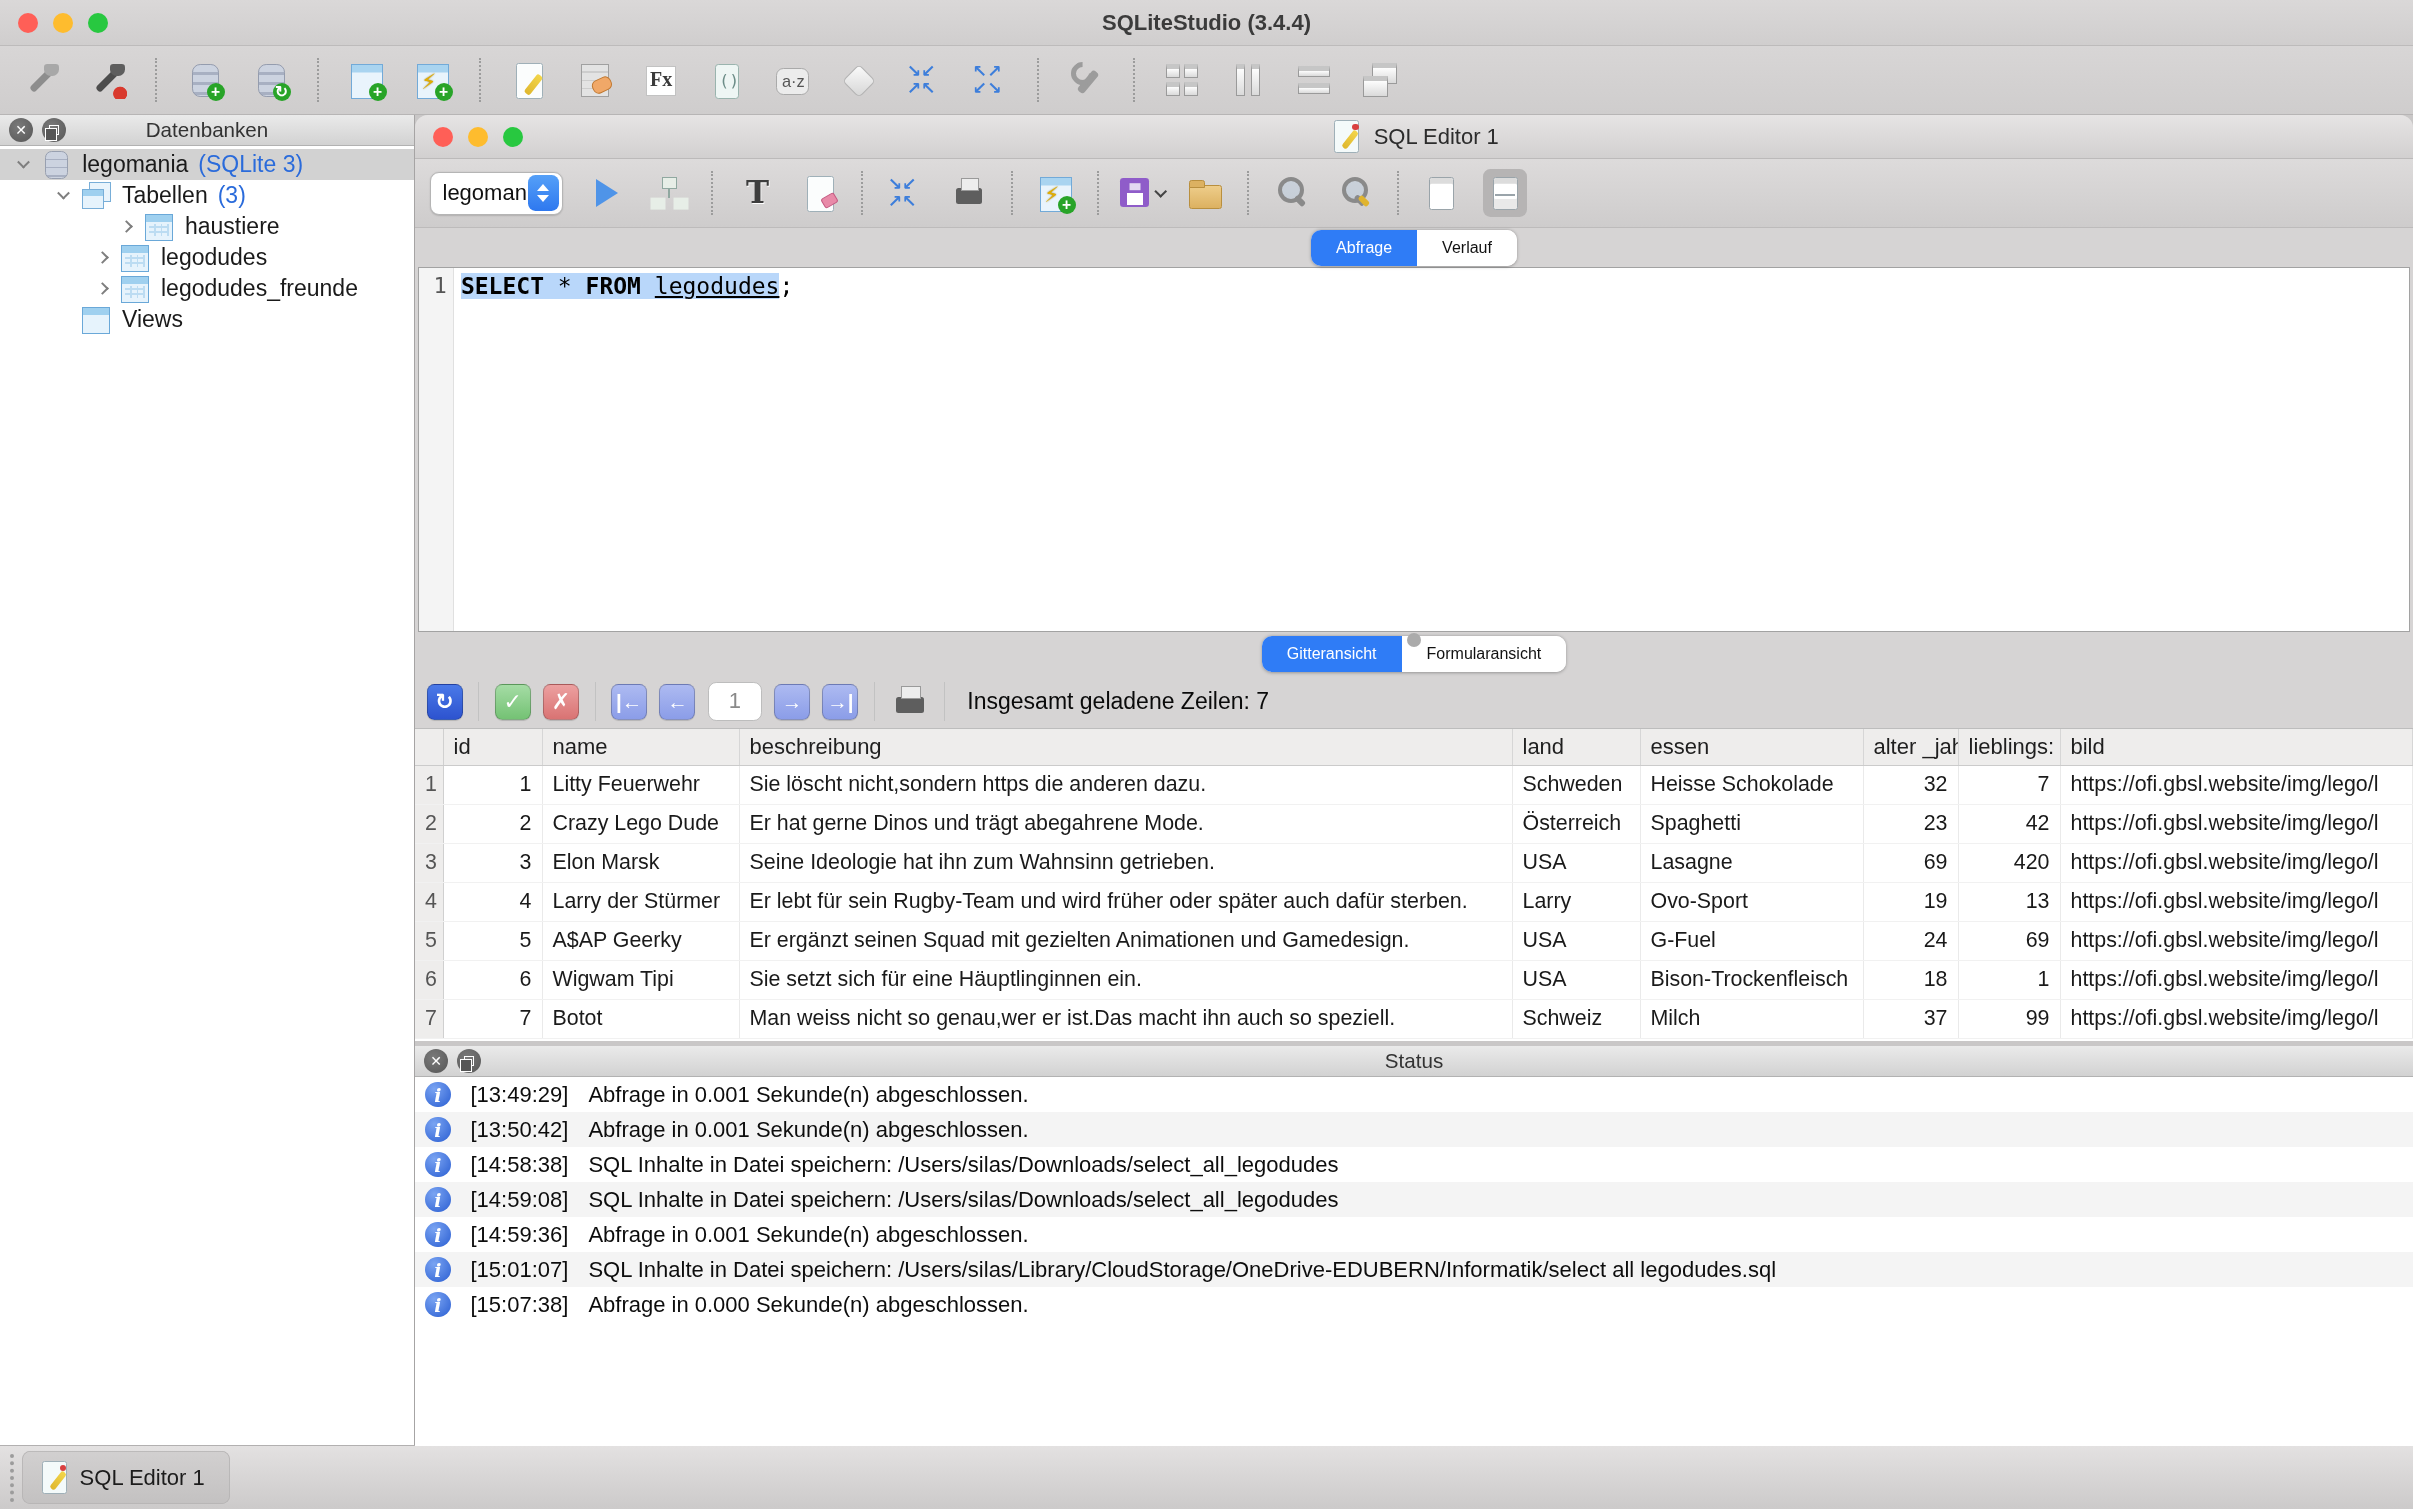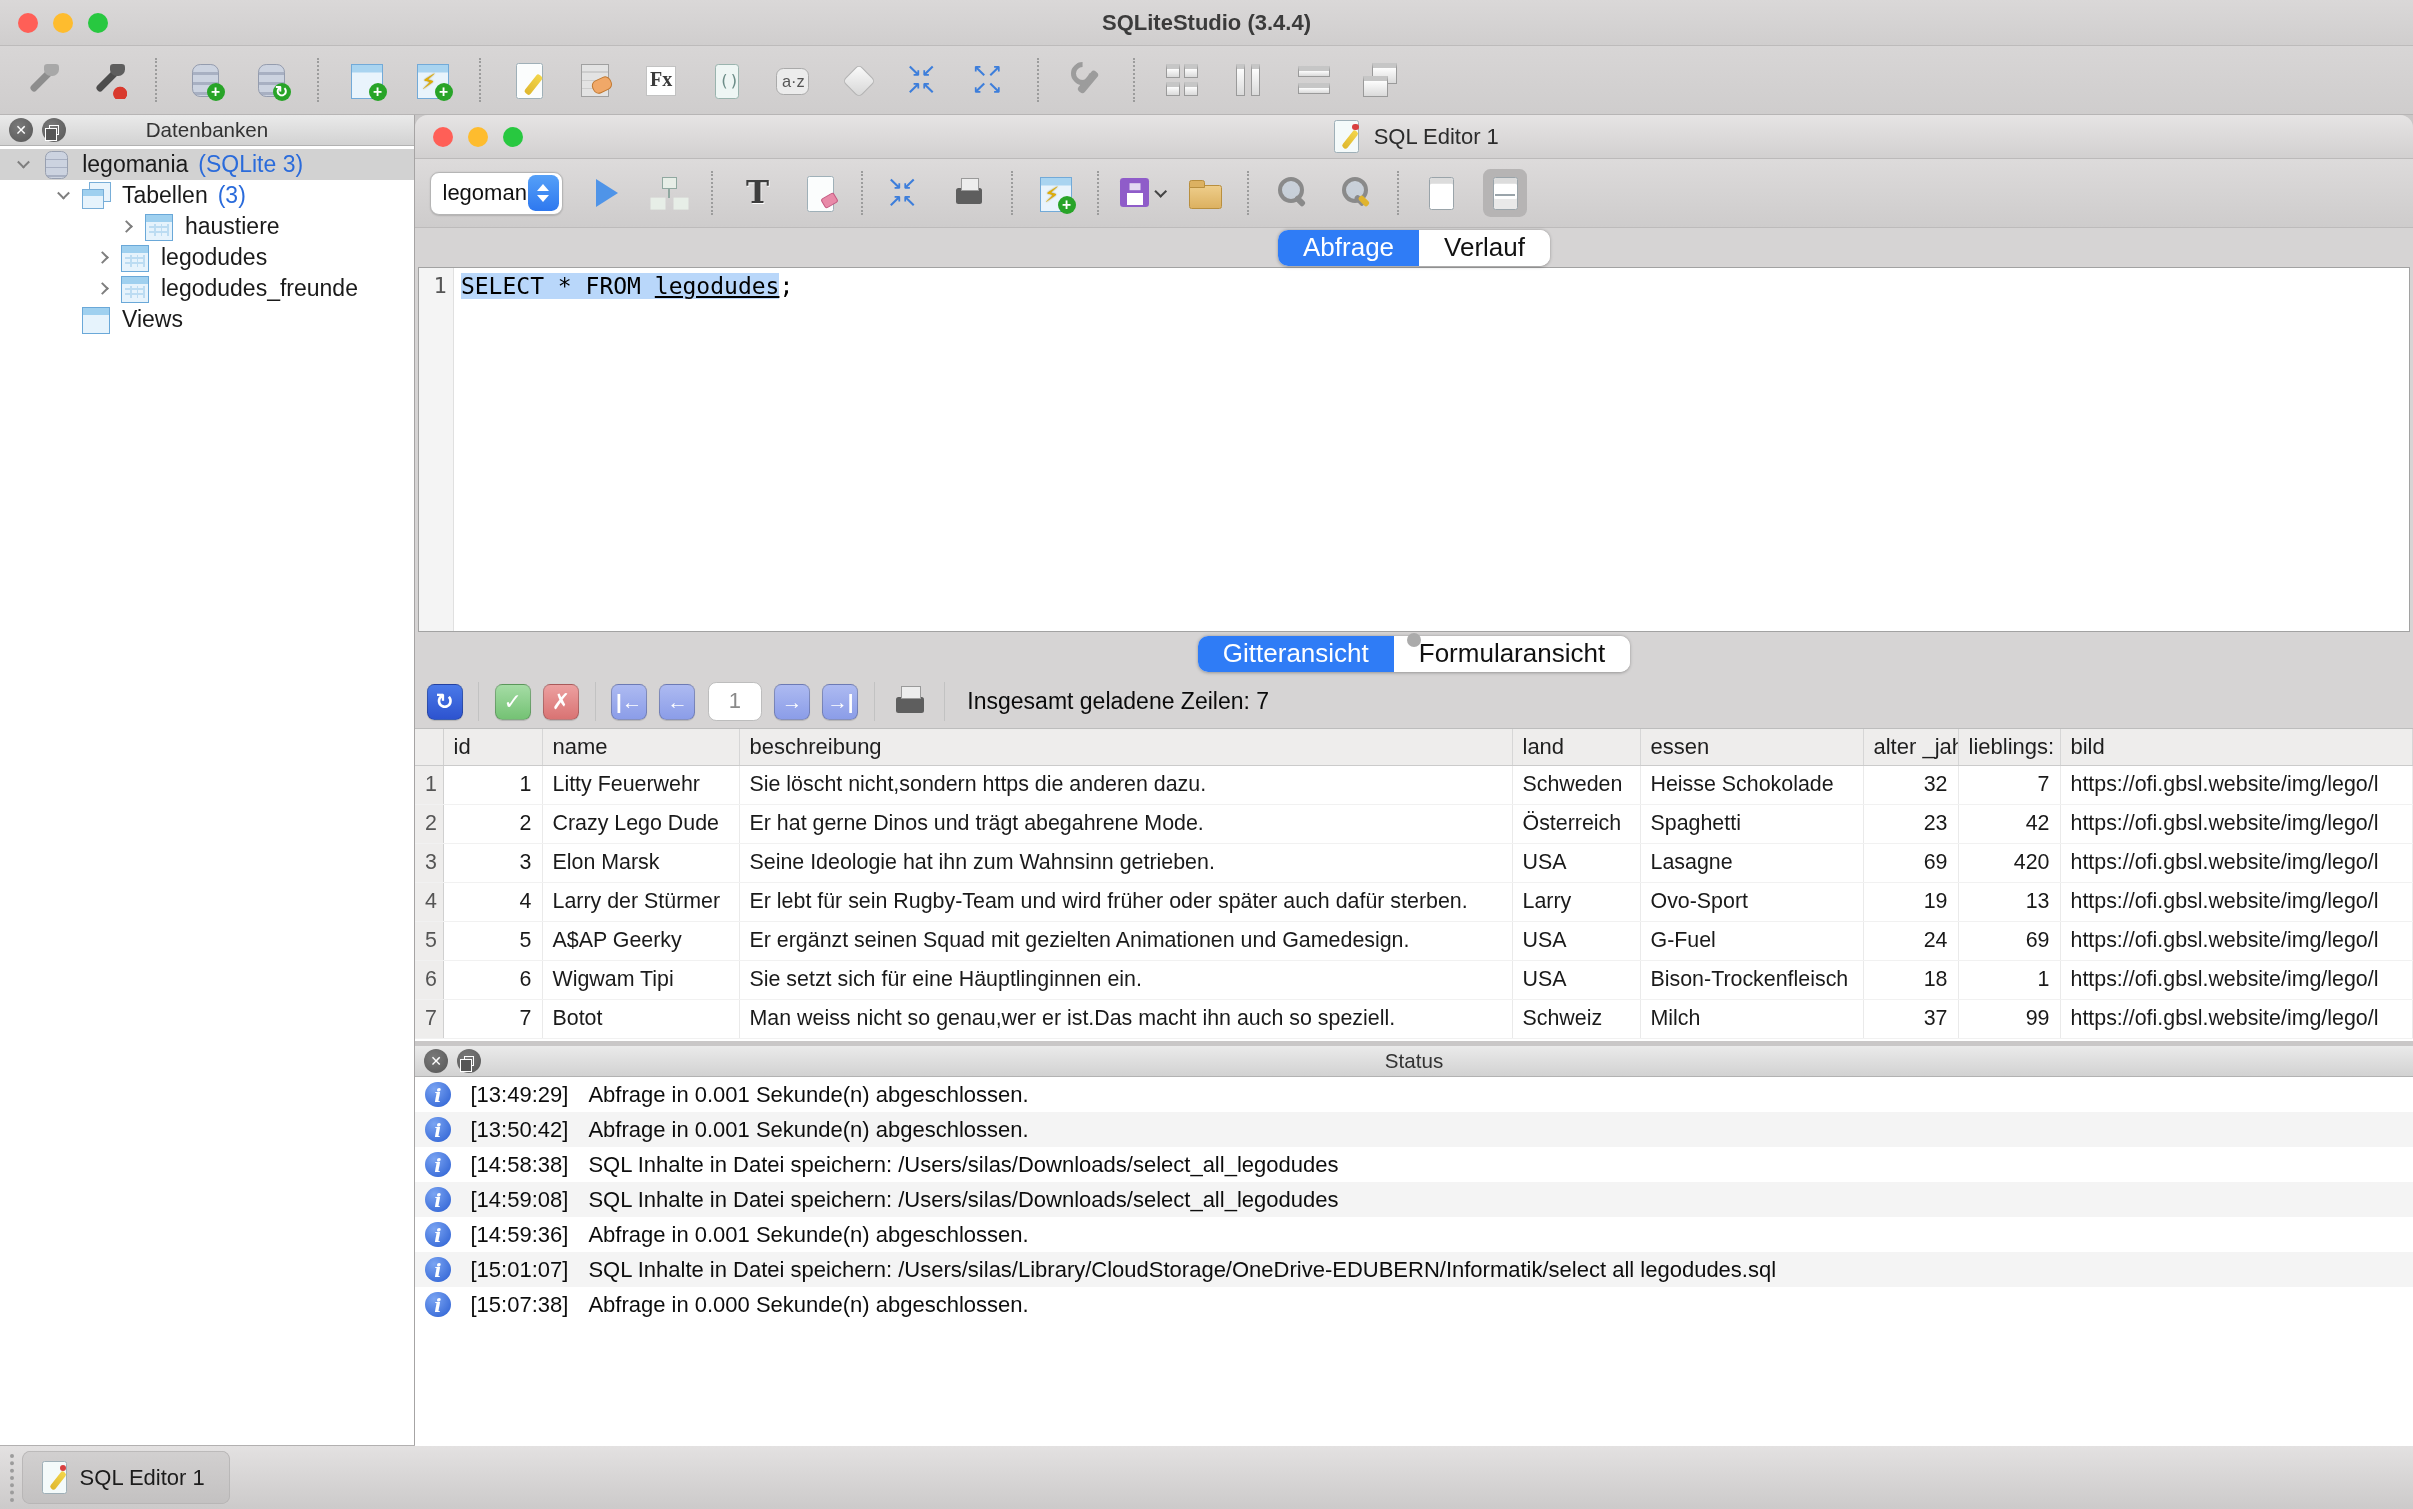--- a/index.html
+++ b/index.html
@@ -118,28 +118,28 @@
   .i-open-sql::after{width:14px;height:5.8px;background:#dcb161;border:0.8px solid #b98f3e;border-radius:2.5px 2.5px 0 0;left:3.3px;top:5.8px;}
   .i-find::before,.i-replace::before{width:18px;height:18px;border:4.1px solid #8a8a8a;border-radius:50%;left:5.8px;top:3.3px;background:rgba(175,200,225,.35);}
   .i-find::after,.i-replace::after{width:5.8px;height:12.3px;background:#8a8a8a;border-radius:2.5px;transform:rotate(-45deg);left:25px;top:20.6px;}
   .i-replace::after{background:#e0b42e;box-shadow:-2.5px -3.3px 0 #8a8a8a;}
   .i-results-tab-view::before,.i-results-split-view::before{left:7.4px;top:3.3px;width:23px;height:31px;background:#fff;border:1.6px solid #9aa4aa;border-radius:2.5px;box-shadow:inset 0 5.8px 0 #dcdcdc;}
   .i-results-split-view::before{box-shadow:inset 0 5.8px 0 #dcdcdc,inset 0 -10px 0 #e9e9e9;}
   .i-results-split-view::after{left:9px;top:20px;width:20px;height:1.6px;background:#9aa4aa;}
 
   .tabs-row{height:39px;display:flex;justify-content:center;align-items:center;flex:none;position:relative;}
   .segmented{display:flex;background:#fff;border-radius:10px;overflow:hidden;box-shadow:0 0.8px 3.3px rgba(0,0,0,.3);}
-  .segment{padding:0 25px;font-size:26px;height:36px;display:flex;align-items:center;color:#111;background:#fff;}
+  .segment{padding:0 25px;font-size:16px;height:36px;display:flex;align-items:center;color:#111;background:#fff;}
   .segment.active{background:#2f7cf6;color:#fff;}
 
   .editor-area{height:365px;margin:0 3.3px;background:#fff;border:1.6px solid #a2a2a2;display:flex;flex:none;}
   .gutter{width:35px;background:#f4f4f4;border-right:1.6px solid #e0e0e0;color:#555;font:22px "DejaVu Sans Mono",monospace;text-align:right;padding:5px 6.6px 0 0;flex:none;}
   .code{padding:5px 0 0 6.6px;font-family:"DejaVu Sans Mono",monospace;font-size:23px;color:#000;white-space:pre;}
   .code .sel{background:#b9d7fa;}
-  .code .kw{font-weight:normal;}
+  .code .kw{font-weight:bold;}
   .code .tbl{text-decoration:underline;}
 
   .results-tabs-row{height:43px;position:relative;display:flex;justify-content:center;align-items:center;flex:none;}
   .splitter-dot{position:absolute;top:0.8px;left:50%;transform:translateX(-50%);width:14px;height:14px;border-radius:50%;background:#ababab;}
 
   .grid-toolbar{height:53px;display:flex;align-items:center;gap:12.3px;padding:0 11.5px;flex:none;}
   .gbtn{width:36px;height:36px;border-radius:7.4px;display:flex;align-items:center;justify-content:center;color:#fff;font-size:22px;font-weight:bold;border:0.8px solid rgba(0,0,0,.22);box-shadow:0 0.8px 0.8px rgba(0,0,0,.15);flex:none;}
   .gbtn.refresh{background:linear-gradient(#4a79e8,#2d53cf);}
   .gbtn.commit{background:linear-gradient(#a5dca5,#74c274);}
   .gbtn.rollback{background:linear-gradient(#eca0a0,#d97373);}

